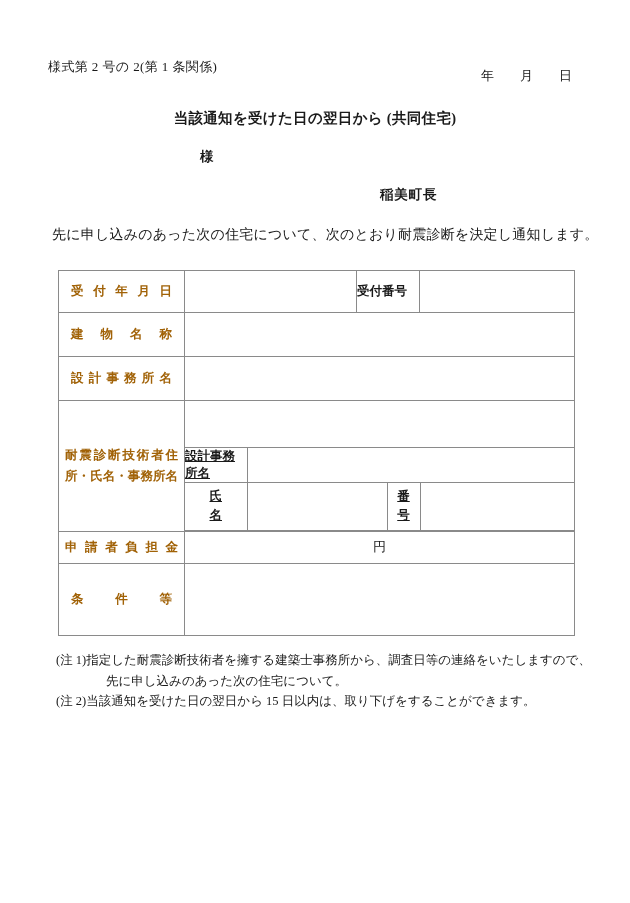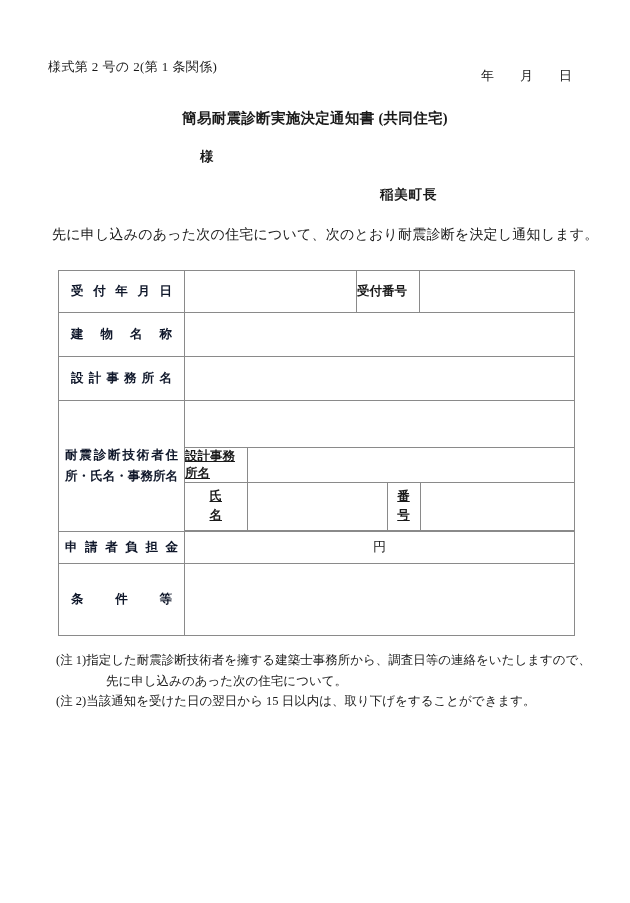--- a/index.html
+++ b/index.html
@@ -91,21 +91,21 @@
   }
   .form-table td {
     border: 1px solid #8a8a8a;
     padding: 0;
     vertical-align: middle;
   }
   .lbl {
     text-align: center;
     font-weight: bold;
     font-size: 12.5px;
-    color: #0f172a;
+    color: #a16207;
     margin-top: 8px;
   }
   
   .spread {
     display: block;
     text-align: justify;
     text-align-last: justify;
     padding: 0 12px;
     font-weight: bold;
   }
@@ -185,21 +185,21 @@
 <body>
 
 <div id="page">
 
   <div class="form-code">様式第 2 号の 2(第 1 条関係)</div>
 
   <div class="date-line">
     <span class="dpart">年</span><span class="dpart">月</span><span class="dpart">日</span>
   </div>
 
-  <div class="doc-title">簡易耐震診断実施決定通知書 (共同住宅)</div>
+  <div class="doc-title">当該通知を受けた日の翌日から (共同住宅)</div>
 
   <div class="addressee">様</div>
 
   <div class="issuer">稲美町長</div>
 
   <div class="body-text">先に申し込みのあった次の住宅について、次のとおり耐震診断を決定し通知します。</div>
 
   <table class="form-table">
     <colgroup>
       <col style="width:126px">

